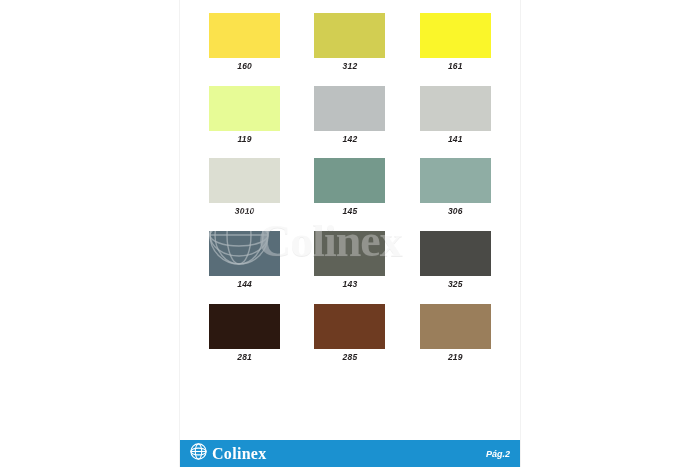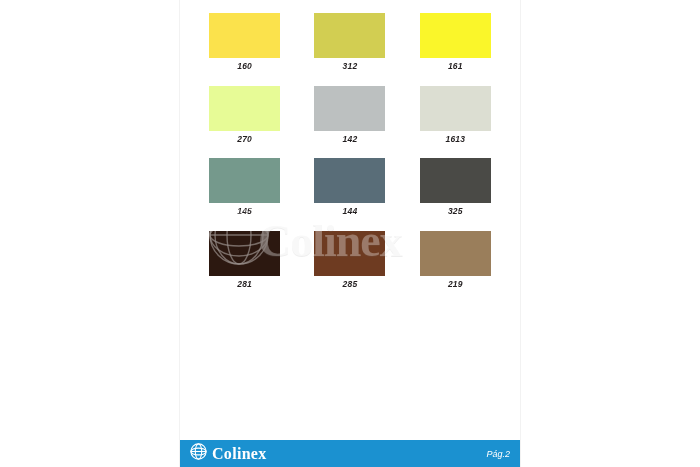--- a/index.html
+++ b/index.html
@@ -111,21 +111,21 @@
     font-size: 16px;
     font-weight: bold;
     font-family: "Liberation Serif", serif;
     letter-spacing: 0.3px;
   }
   .footer-page {
     margin-left: auto;
     color: #ffffff;
     font-size: 9px;
     font-style: italic;
-    font-weight: normal;
+    font-weight: bold;
   }
 </style>
 </head>
 <body>
 
 <div class="canvas">
   <div class="page">
 
     <div class="swatch-grid">
 
@@ -137,39 +137,51 @@
         <span class="chip" style="background-color: rgb(210, 206, 82);"></span>
         <span class="chip-label">312</span>
       </div>
       <div class="cell">
         <span class="chip" style="background-color: rgb(250, 246, 42);"></span>
         <span class="chip-label">161</span>
       </div>
 
       <div class="cell">
         <span class="chip" style="background-color: rgb(231, 251, 150);"></span>
-        <span class="chip-label">270</span>
+        <span class="chip-label">119</span>
       </div>
       <div class="cell">
         <span class="chip" style="background-color: rgb(188, 192, 192);"></span>
         <span class="chip-label">142</span>
       </div>
 
       <div class="cell">
+        <span class="chip" style="background-color: rgb(203, 205, 200);"></span>
+        <span class="chip-label">141</span>
+      </div>
+      <div class="cell">
         <span class="chip" style="background-color: rgb(220, 222, 210);"></span>
-        <span class="chip-label">1613</span>
+        <span class="chip-label">3010</span>
       </div>
       <div class="cell">
         <span class="chip" style="background-color: rgb(117, 153, 140);"></span>
         <span class="chip-label">145</span>
       </div>
 
       <div class="cell">
+        <span class="chip" style="background-color: rgb(143, 173, 164);"></span>
+        <span class="chip-label">306</span>
+      </div>
+      <div class="cell">
         <span class="chip" style="background-color: rgb(89, 109, 120);"></span>
         <span class="chip-label">144</span>
+      </div>
+      <div class="cell">
+        <span class="chip" style="background-color: rgb(95, 98, 88);"></span>
+        <span class="chip-label">143</span>
       </div>
 
       <div class="cell">
         <span class="chip" style="background-color: rgb(74, 74, 70);"></span>
         <span class="chip-label">325</span>
       </div>
       <div class="cell">
         <span class="chip" style="background-color: rgb(44, 24, 16);"></span>
         <span class="chip-label">281</span>
       </div>

